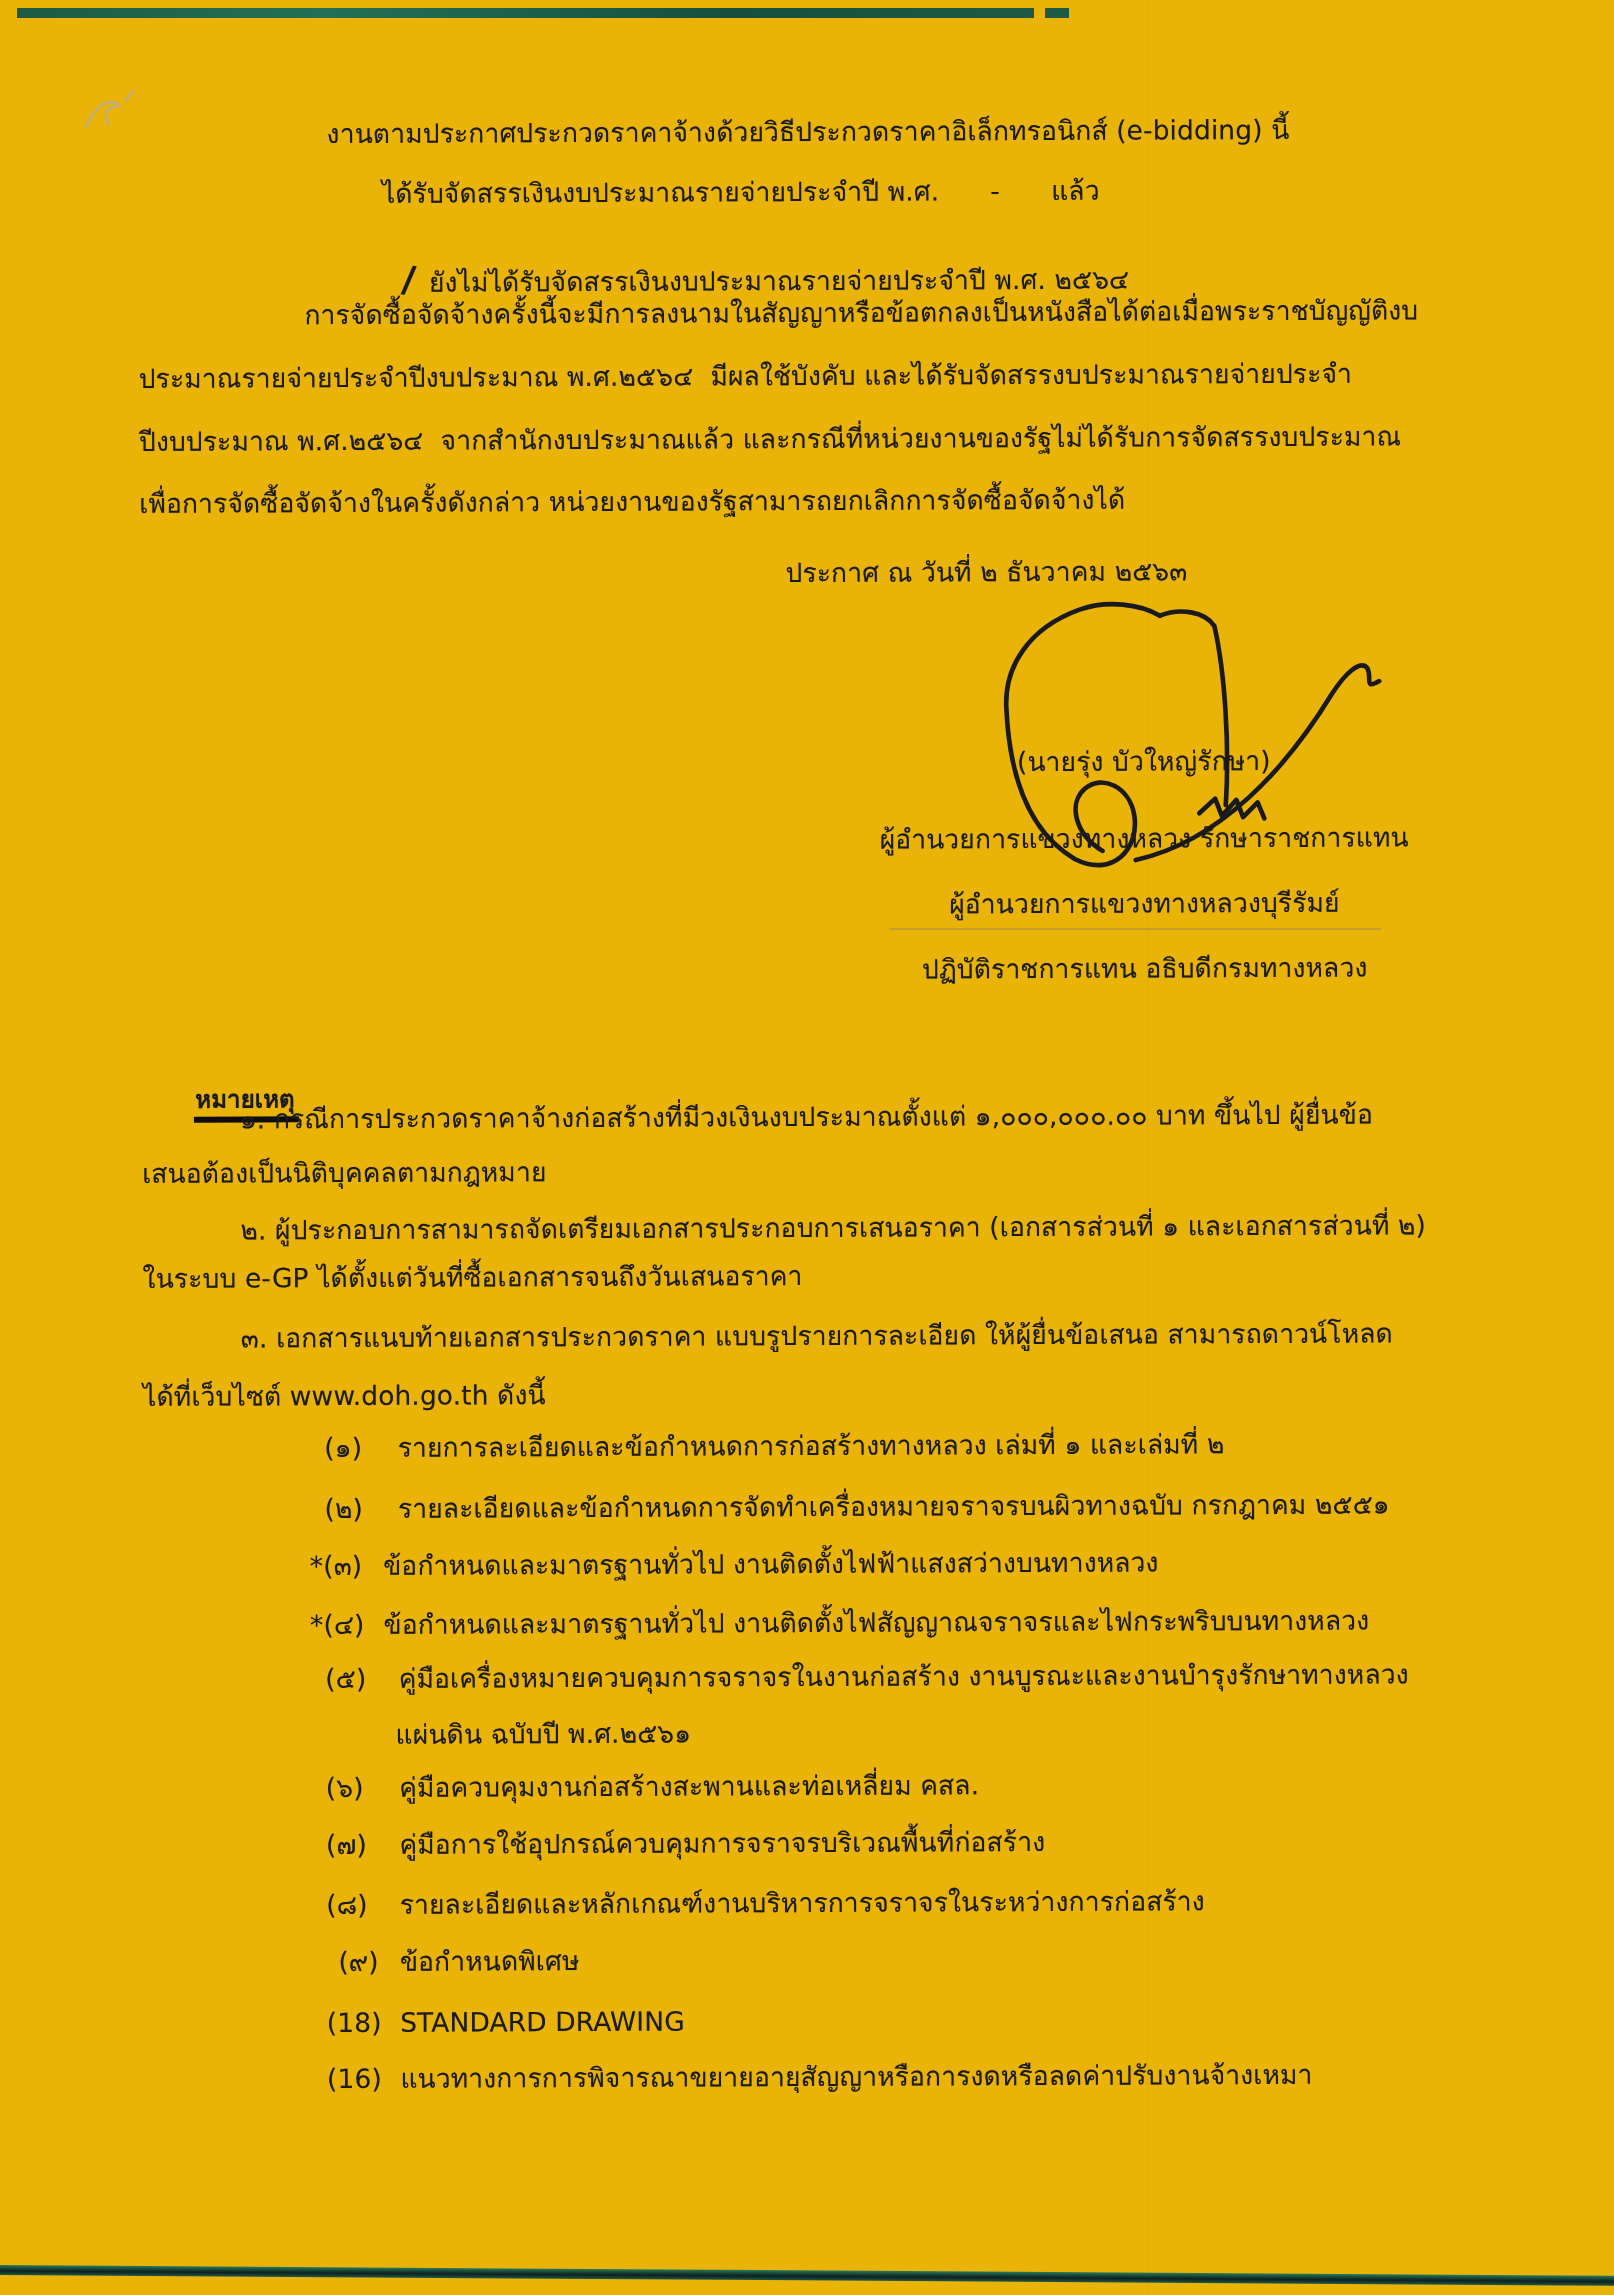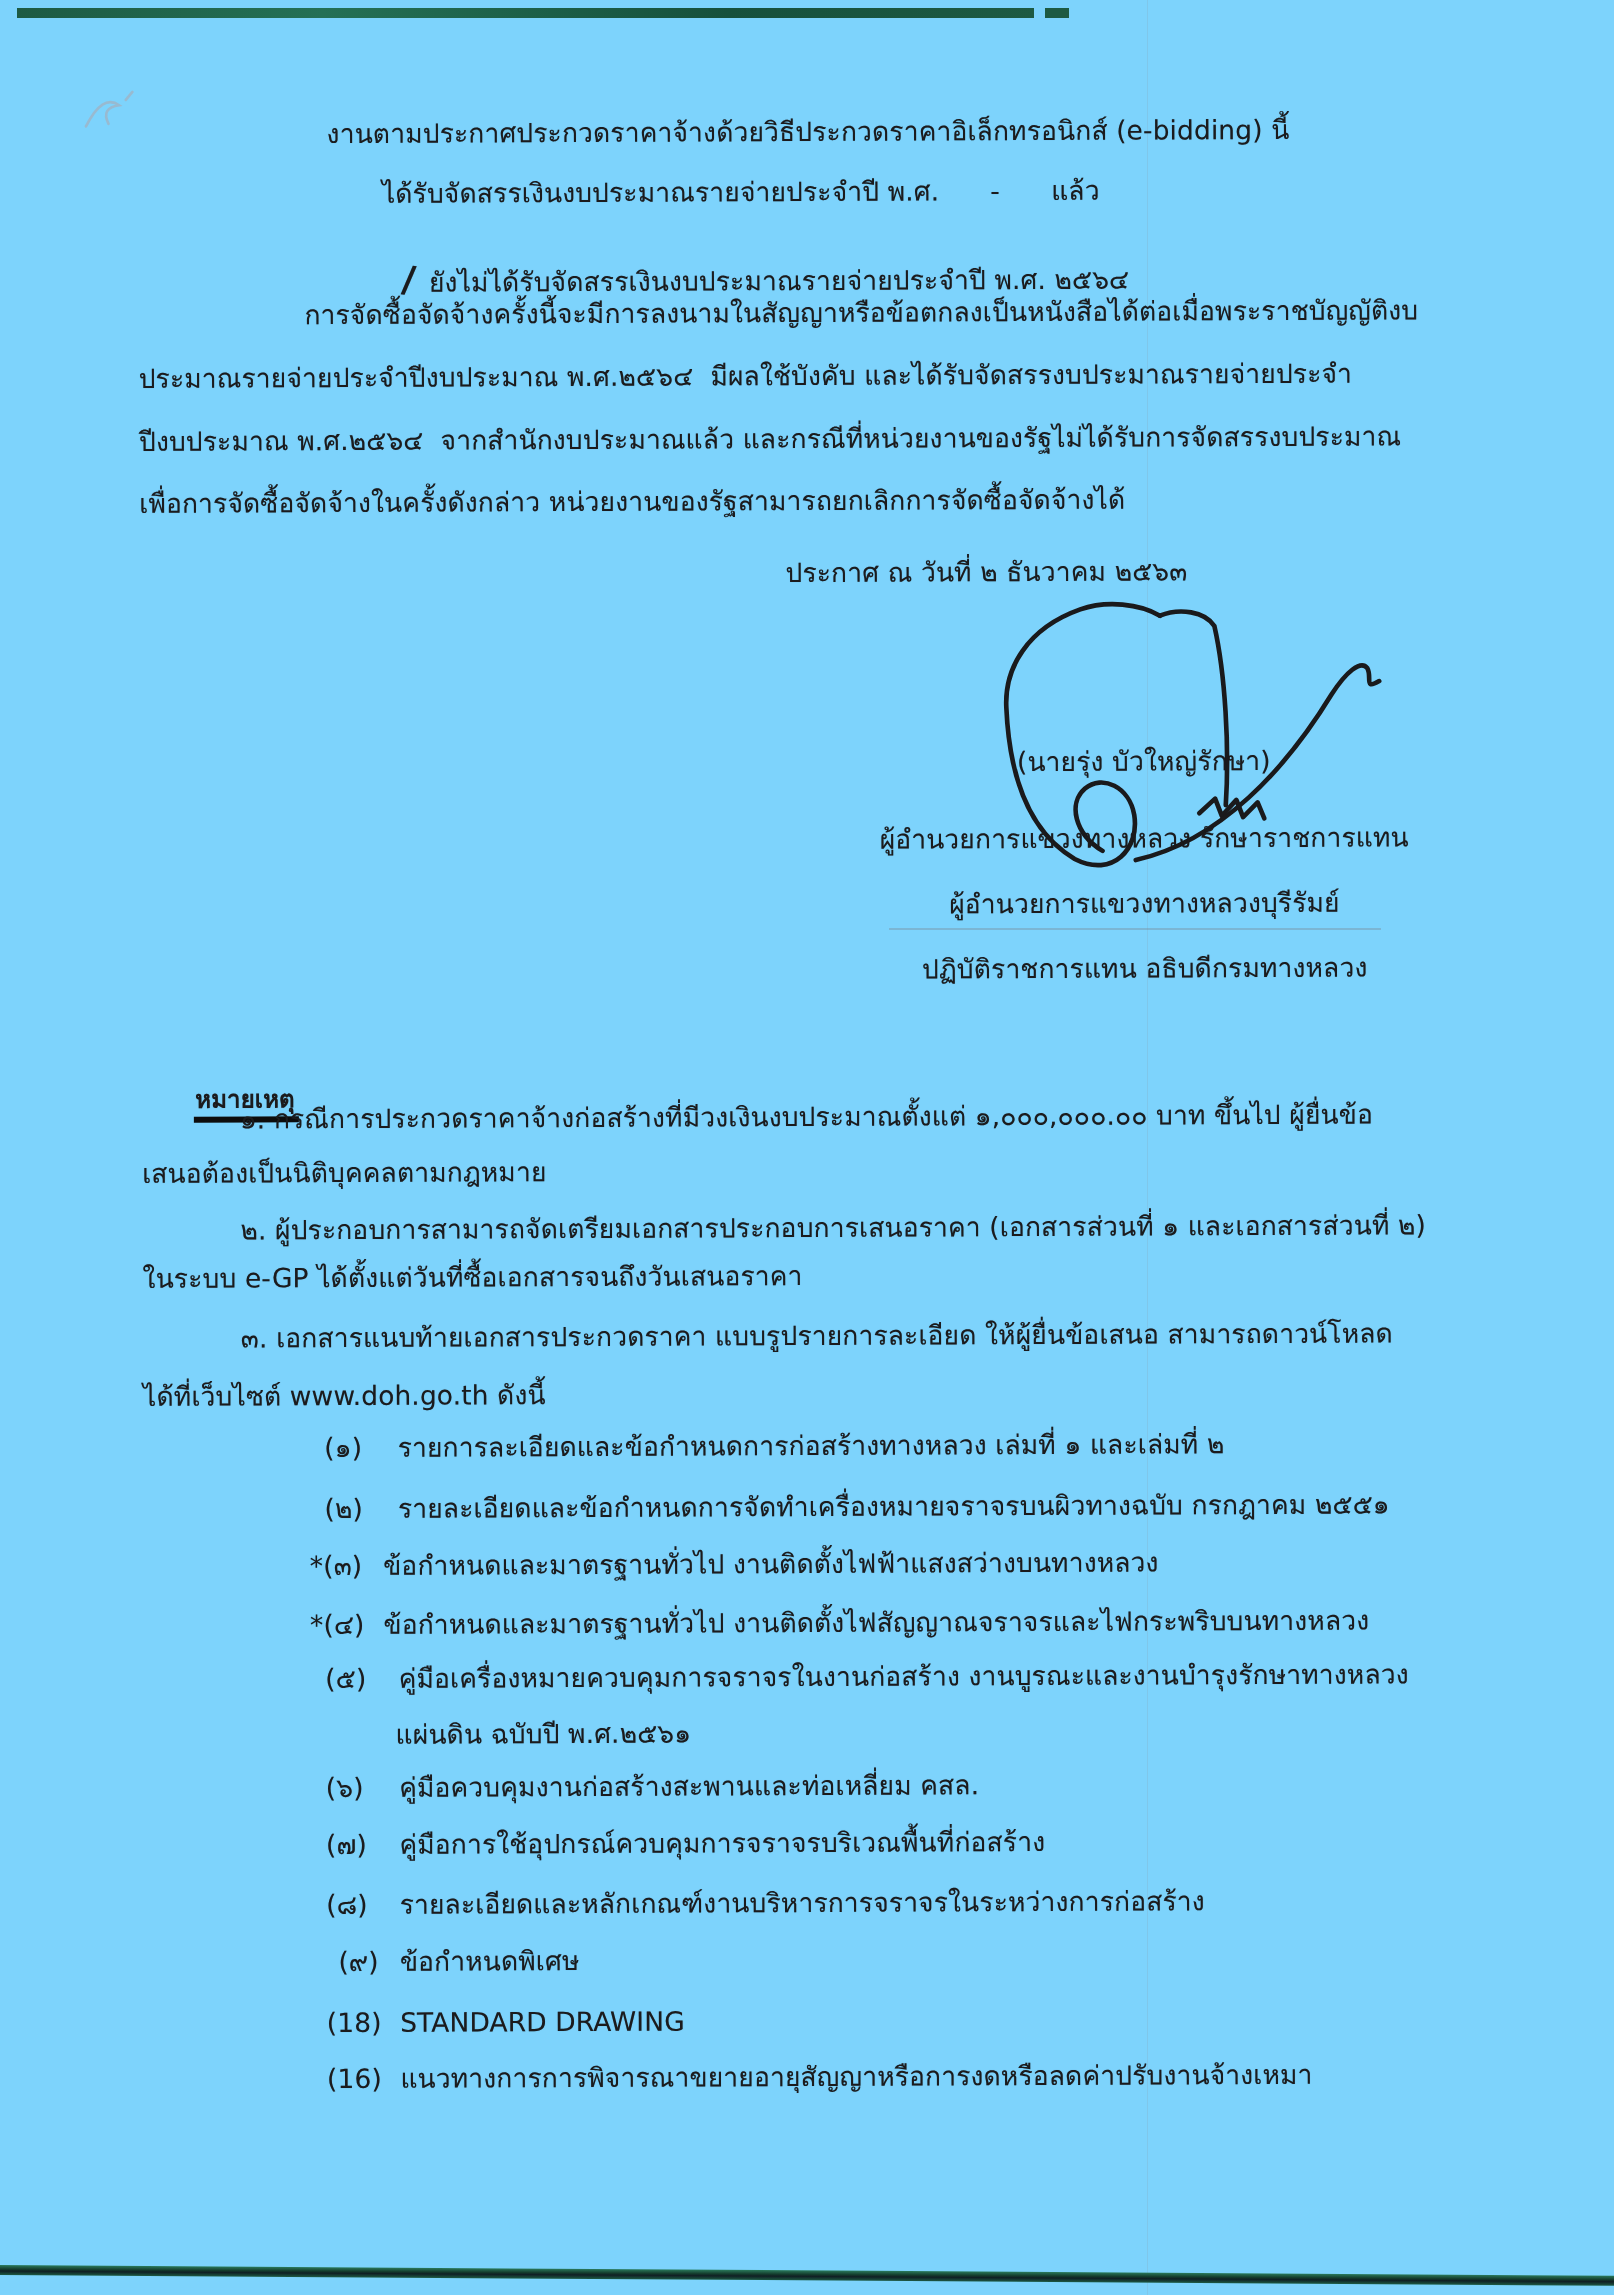--- a/index.html
+++ b/index.html
@@ -1,18 +1,18 @@
 <!DOCTYPE html>
 <html lang="th" style="font-size:10.6px"><head>
 <meta charset="utf-8">
 <style>
   html,body { margin:0; padding:0; background:#e8e8ea; }
   .page {
     position:relative; width:1615px; height:2295px;
-    background:#7dd3fc; overflow:hidden;
+    background:#eab308; overflow:hidden;
     font-family:"DejaVu Sans","Liberation Sans",sans-serif;
     color:#1b1b1d;
   }
   .content { position:absolute; left:0; top:0; width:100%; height:100%;
     transform:rotate(-0.25deg); transform-origin:50% 40%; }
   .line { position:absolute; font-size:26.5px; line-height:1.35; white-space:pre; letter-spacing:0.1px; }
   .soft { text-shadow:0 0 0.7px rgba(20,20,20,.35); }
   .centerline { text-align:center; left:702px; width:885px; }
   .notes-heading { font-weight:bold; font-size:24px; border-bottom:6px solid #0d0d0d; padding:0 4px 3.3px 1.3px; }
   .check { display:inline-block; font-size:36px; font-weight:600; transform:rotate(6deg); margin-right:13.3px; line-height:0.9; }

